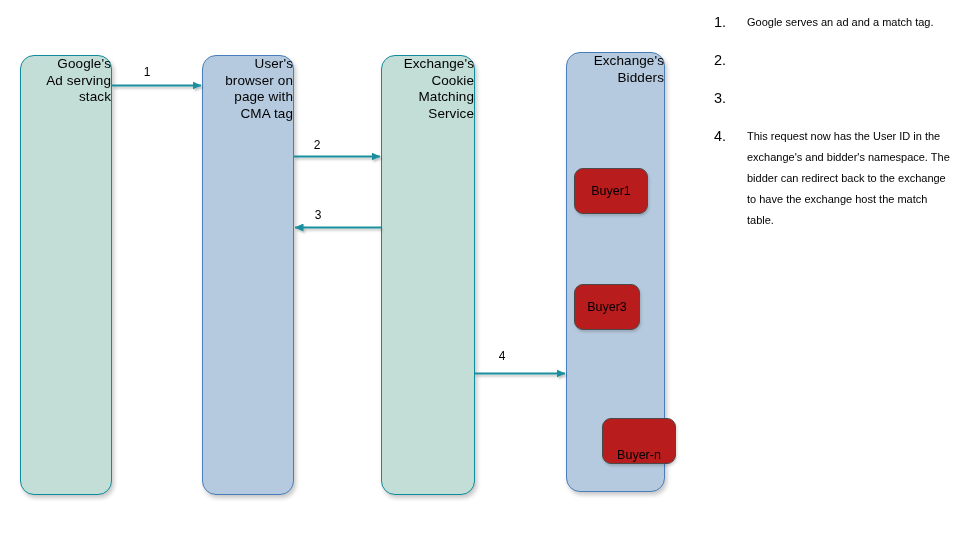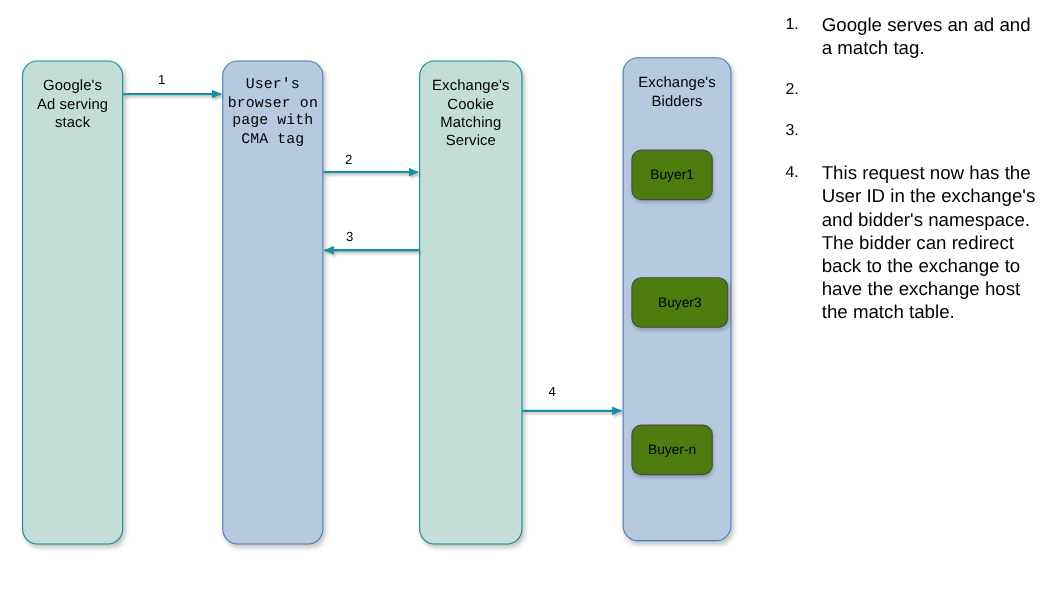--- a/index.html
+++ b/index.html
@@ -30,46 +30,47 @@
     display: flex;
     flex-direction: column;
     align-items: center;
     text-align: center;
     font-size: 13.5px;
     line-height: 16.5px;
     letter-spacing: 0.1px;
     box-shadow: 2px 3px 4px rgba(0,0,0,0.22);
   }
   .lane .lane-title {
-    padding-top: 14px;
     width: 100%;
     white-space: pre-line;
+    text-align: right;
   }
   .lane.green {
     background: #c3ded6;
     border: 1.6px solid #0f8b9b;
   }
   .lane.blue {
     background: #b6cadf;
     border: 1.6px solid #4a7ebb;
   }
 
   
   .chip {
     position: absolute;
     box-sizing: border-box;
-    background: #4d7c0f;
+    background: #b91c1c;
     border: 1.3px solid #4a4a4a;
     border-radius: 9px;
     display: flex;
     align-items: center;
     justify-content: center;
     font-size: 12.5px;
     line-height: 15px;
     box-shadow: 1px 2px 3px rgba(0,0,0,0.18);
+    margin-top: 32px;
   }
 
   
   #arrows {
     position: absolute;
     left: 0; top: 0;
     width: 960px; height: 540px;
     pointer-events: none;
   }
   .arrow-label {
@@ -96,37 +97,37 @@
     width: 42px;
     flex: 0 0 42px;
     font-size: 14.5px;
     line-height: 21px;
     text-align: left;
     padding-left: 9px;
     box-sizing: border-box;
   }
   .step-text {
     flex: 1 1 auto;
-    font-size: 17px;
+    font-size: 11px;
     line-height: 21px;
     text-align: left;
   }
 </style>
 </head>
 <body>
 
 <div id="canvas">
 
   <div class="lane green" style="left:20px; top:55px; width:92px; height:440px;">
     <div class="lane-title">Google's
 Ad serving
 stack</div>
   </div>
 
-  <div class="lane blue" style="left:202px; top:55px; width:92px; height:440px;font-family:Liberation Mono, monospace;">
+  <div class="lane blue" style="left:202px; top:55px; width:92px; height:440px;">
     <div class="lane-title">User's
 browser on
 page with
 CMA tag</div>
   </div>
 
   <div class="lane green" style="left:381px; top:55px; width:94px; height:440px;">
     <div class="lane-title">Exchange's
 Cookie
 Matching
@@ -134,24 +135,24 @@
   </div>
 
   <div class="lane blue" style="left:566px; top:52px; width:99px; height:440px;">
     <div class="lane-title">Exchange's
 Bidders</div>
   </div>
 
   <div class="chip" style="left:574px; top:136px; width:74px; height:46px;">
     <span>Buyer1</span>
   </div>
-  <div class="chip" style="left:574px; top:252px; width:88px; height:46px;">
+  <div class="chip" style="left:574px; top:252px; width:66px; height:46px;">
     <span>Buyer3</span>
   </div>
-  <div class="chip" style="left:574px; top:386px; width:74px; height:46px;">
+  <div class="chip" style="left:602px; top:386px; width:74px; height:46px;align-items:flex-end;">
     <span>Buyer-n</span>
   </div>
 
   <svg id="arrows" viewBox="0 0 960 540" width="960" height="540">
     <defs>
       <marker id="head-r" markerWidth="9" markerHeight="8" refX="8.5" refY="4" orient="auto" markerUnits="userSpaceOnUse">
         <path d="M0,0 L9,4 L0,8 z" fill="#1a8f9e"></path>
       </marker>
       <marker id="head-l" markerWidth="9" markerHeight="8" refX="8.5" refY="4" orient="auto" markerUnits="userSpaceOnUse">
         <path d="M0,0 L9,4 L0,8 z" fill="#1a8f9e"></path>

